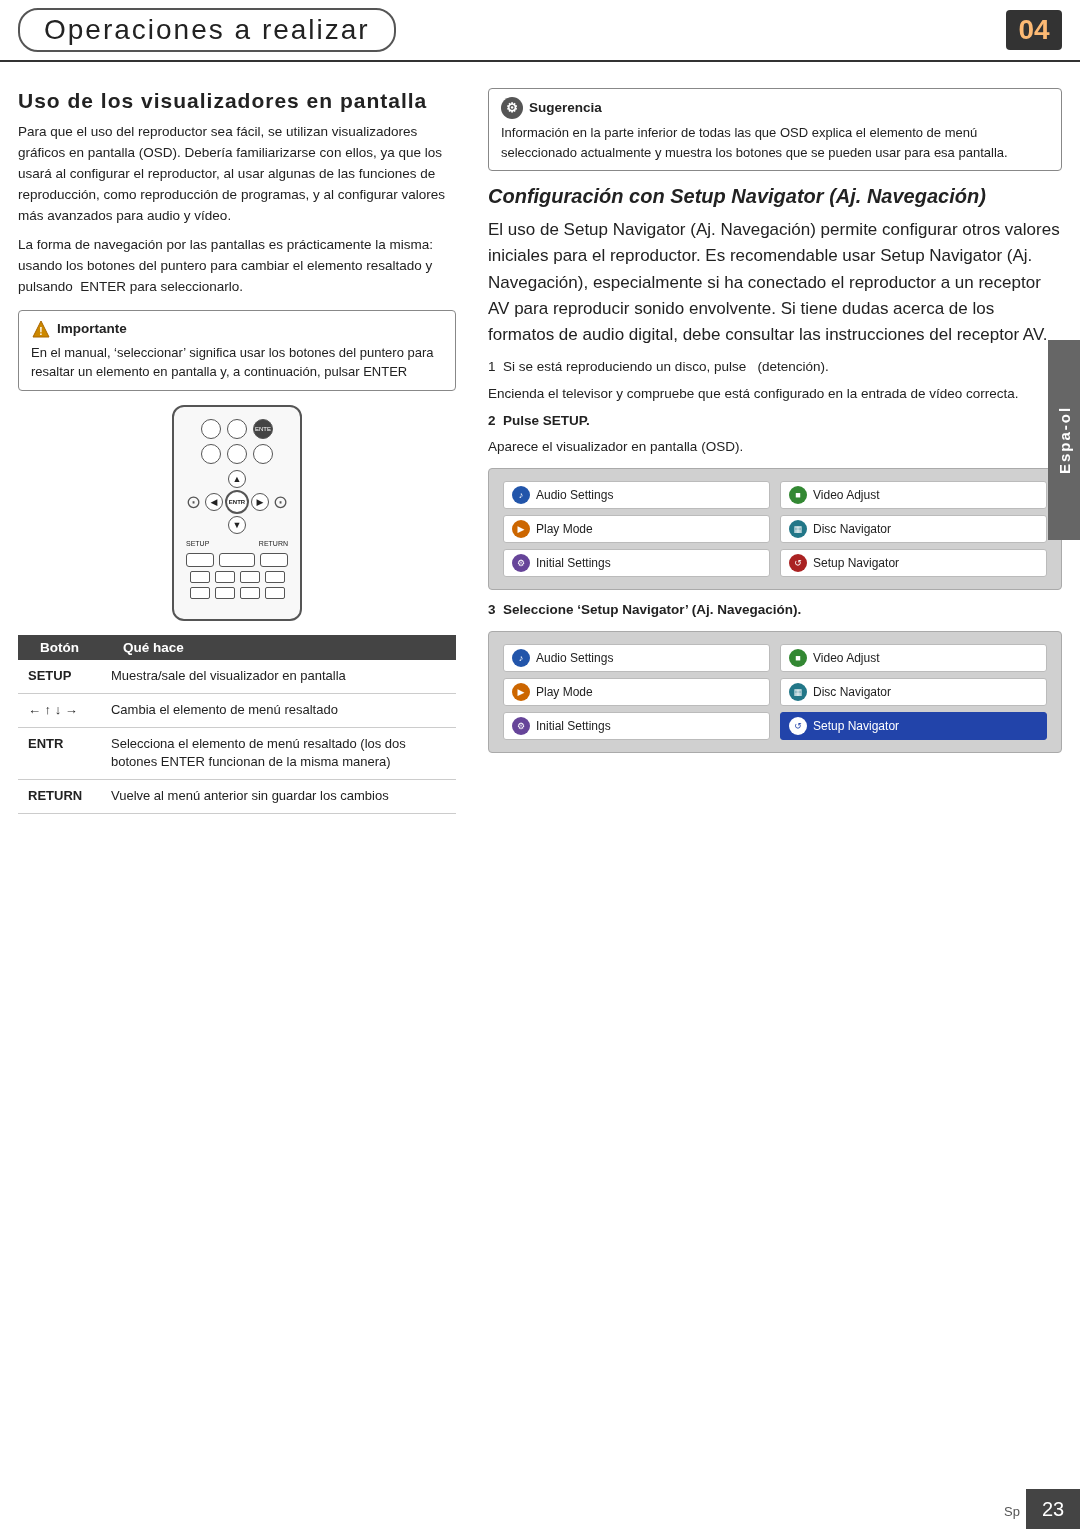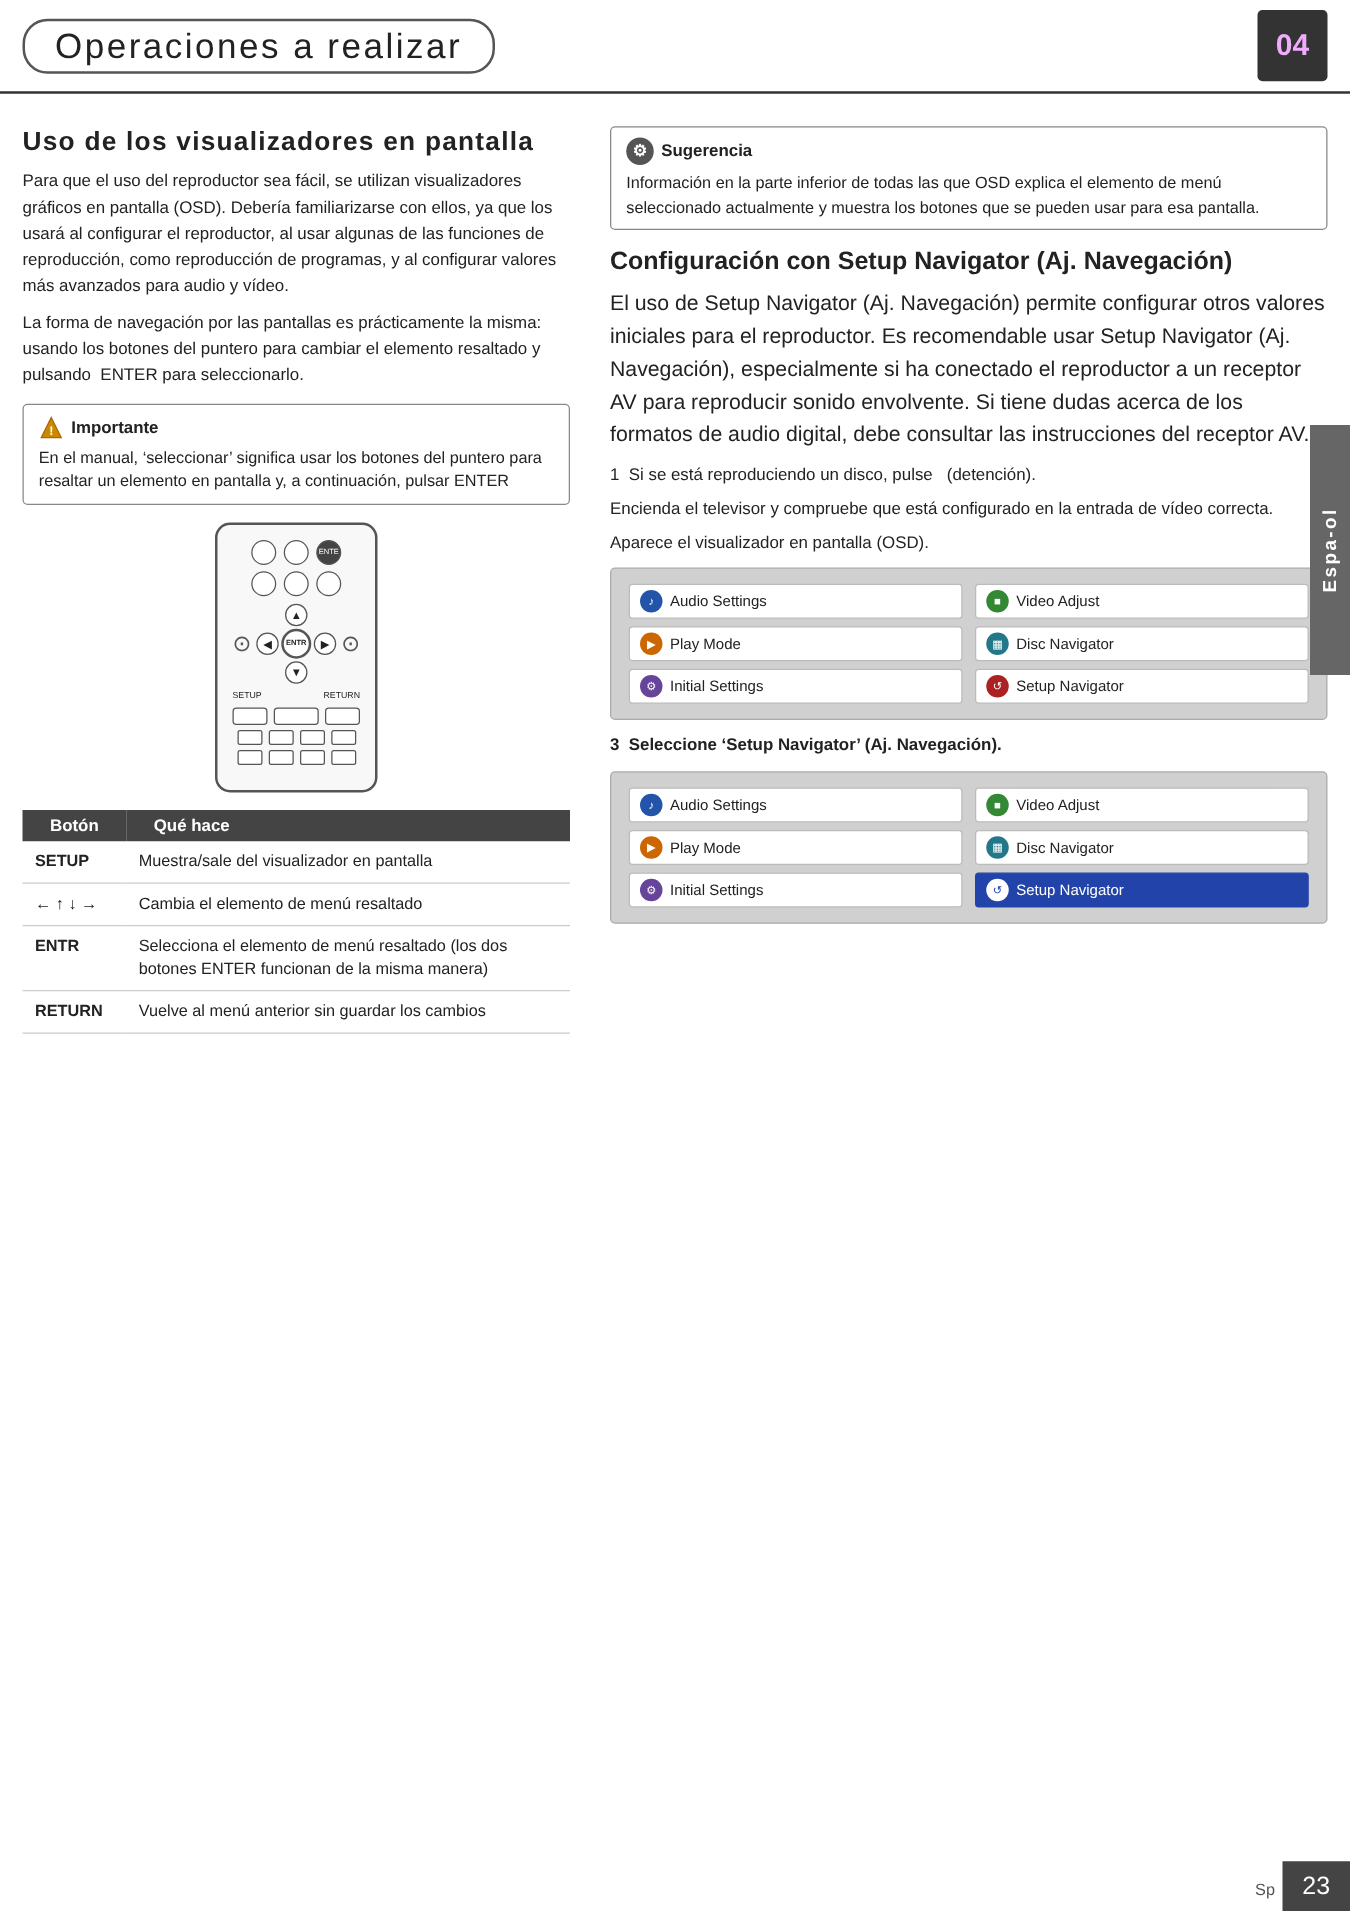--- a/index.html
+++ b/index.html
@@ -26,25 +26,25 @@
       font-size: 28px;
       font-weight: normal;
       letter-spacing: 2px;
       border: 2px solid #555;
       border-radius: 20px;
       padding: 4px 24px;
       display: inline-block;
     }
     .header-number {
       background: #333;
-      color: #f0abfc;
-      font-size: 24px;
+      color: #fdba74;
+      font-size: 28px;
       font-weight: bold;
       width: 56px;
-      height: 57px;
+      height: 40px;
       display: flex;
       align-items: center;
       justify-content: center;
       border-radius: 4px;
     }
 
     
     .side-tab {
       position: absolute;
       right: 0;
@@ -283,20 +283,21 @@
       white-space: nowrap;
       width: 70px;
     }
 
     
     .right-section-title {
       font-size: 20px;
       font-weight: bold;
       margin-bottom: 8px;
       line-height: 1.3;
+      font-style: italic;
     }
     .right-body {
       font-size: 17px;
       line-height: 1.55;
       margin-bottom: 8px;
     }
     .step-text {
       font-size: 13.5px;
       line-height: 1.55;
       margin-bottom: 6px;
@@ -500,20 +501,23 @@
         <span>Información en la parte inferior de todas las que OSD explica el elemento de menú seleccionado actualmente y muestra los botones que se pueden usar para esa pantalla.</span>
       </div>
     </div>
 
     <div class="right-section-title">Configuración con Setup Navigator (Aj. Navegación)</div>
     <div class="right-body">El uso de Setup Navigator (Aj. Navegación) permite configurar otros valores iniciales para el reproductor. Es recomendable usar Setup Navigator (Aj. Navegación), especialmente si ha conectado el reproductor a un receptor AV para reproducir sonido envolvente. Si tiene dudas acerca de los formatos de audio digital, debe consultar las instrucciones del receptor AV.</div>
 
     <div class="step-text">1&nbsp;&nbsp;Si se está reproduciendo un disco, pulse &nbsp;&nbsp;(detención).</div>
     <div class="step-text">Encienda el televisor y compruebe que está configurado en la entrada de vídeo correcta.</div>
 
+    <div class="step-text">
+      <strong>2&nbsp;&nbsp;Pulse SETUP.</strong>
+    </div>
     <div class="step-text">Aparece el visualizador en pantalla (OSD).</div>
 
     <div class="osd-box" id="osd-menu-1">
         <div class="osd-item">
           <span class="osd-item-icon blue">♪</span>
           <span>Audio Settings</span>
         </div>
         <div class="osd-item">
           <span class="osd-item-icon green">■</span>
           <span>Video Adjust</span>

